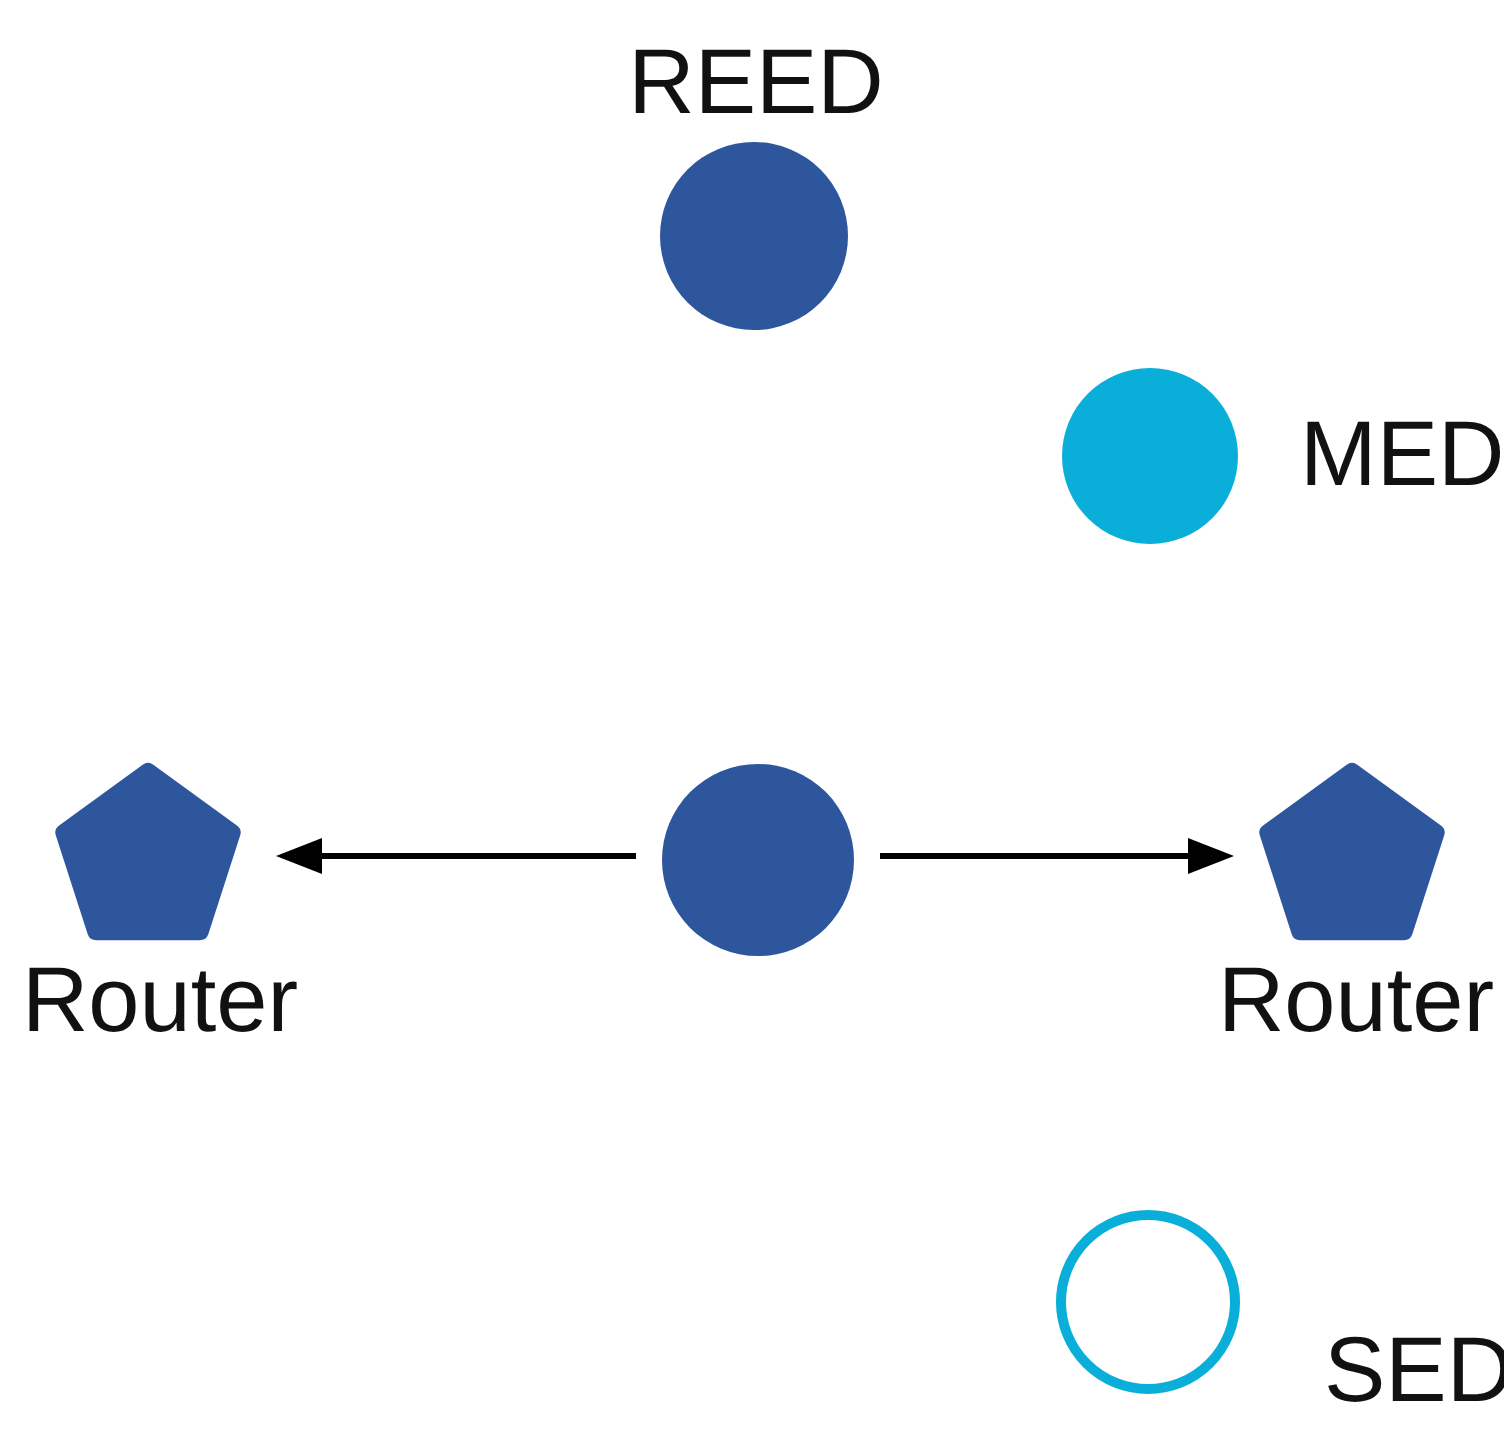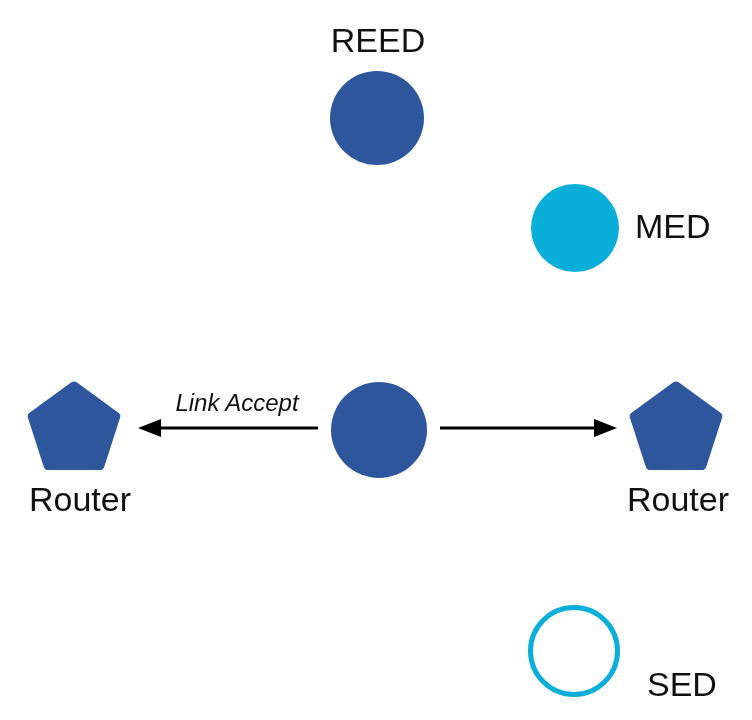--- a/index.html
+++ b/index.html
@@ -10,31 +10,32 @@
   .canvas {
     position: relative;
     width: 752px;
     height: 720px;
     background: #ffffff;
     overflow: hidden;
     font-family: "Liberation Sans", sans-serif;
   }
   .node-label {
     position: absolute;
-    font-size: 34px;
+    font-size: 46px;
     line-height: 1.1;
     color: #111111;
     white-space: nowrap;
   }
   .label-center {
     transform: translate(-50%, -50%);
     text-align: center;
   }
   .label-vcenter {
     transform: translateY(-50%);
+    margin-left: 15px;
   }
   .edge-label {
     position: absolute;
     font-size: 24px;
     font-style: italic;
     color: #111111;
     white-space: nowrap;
     transform: translate(-50%, -50%);
   }
   .circle {
@@ -107,15 +108,14 @@
     <g>
       <line x1="318" y1="428" x2="158" y2="428" stroke-width="3" stroke="#000000"></line>
       <polygon points="138,428 161,419 161,437" fill="#000000"></polygon>
     </g>
     <g>
       <line x1="440" y1="428" x2="596" y2="428" stroke-width="3" stroke="#000000"></line>
       <polygon points="617,428 594,419 594,437" fill="#000000"></polygon>
     </g>
   </svg>
 
-  <div class="edge-label link-accept-label">Link Accept</div>
 
 </div>
 
 </body></html>

